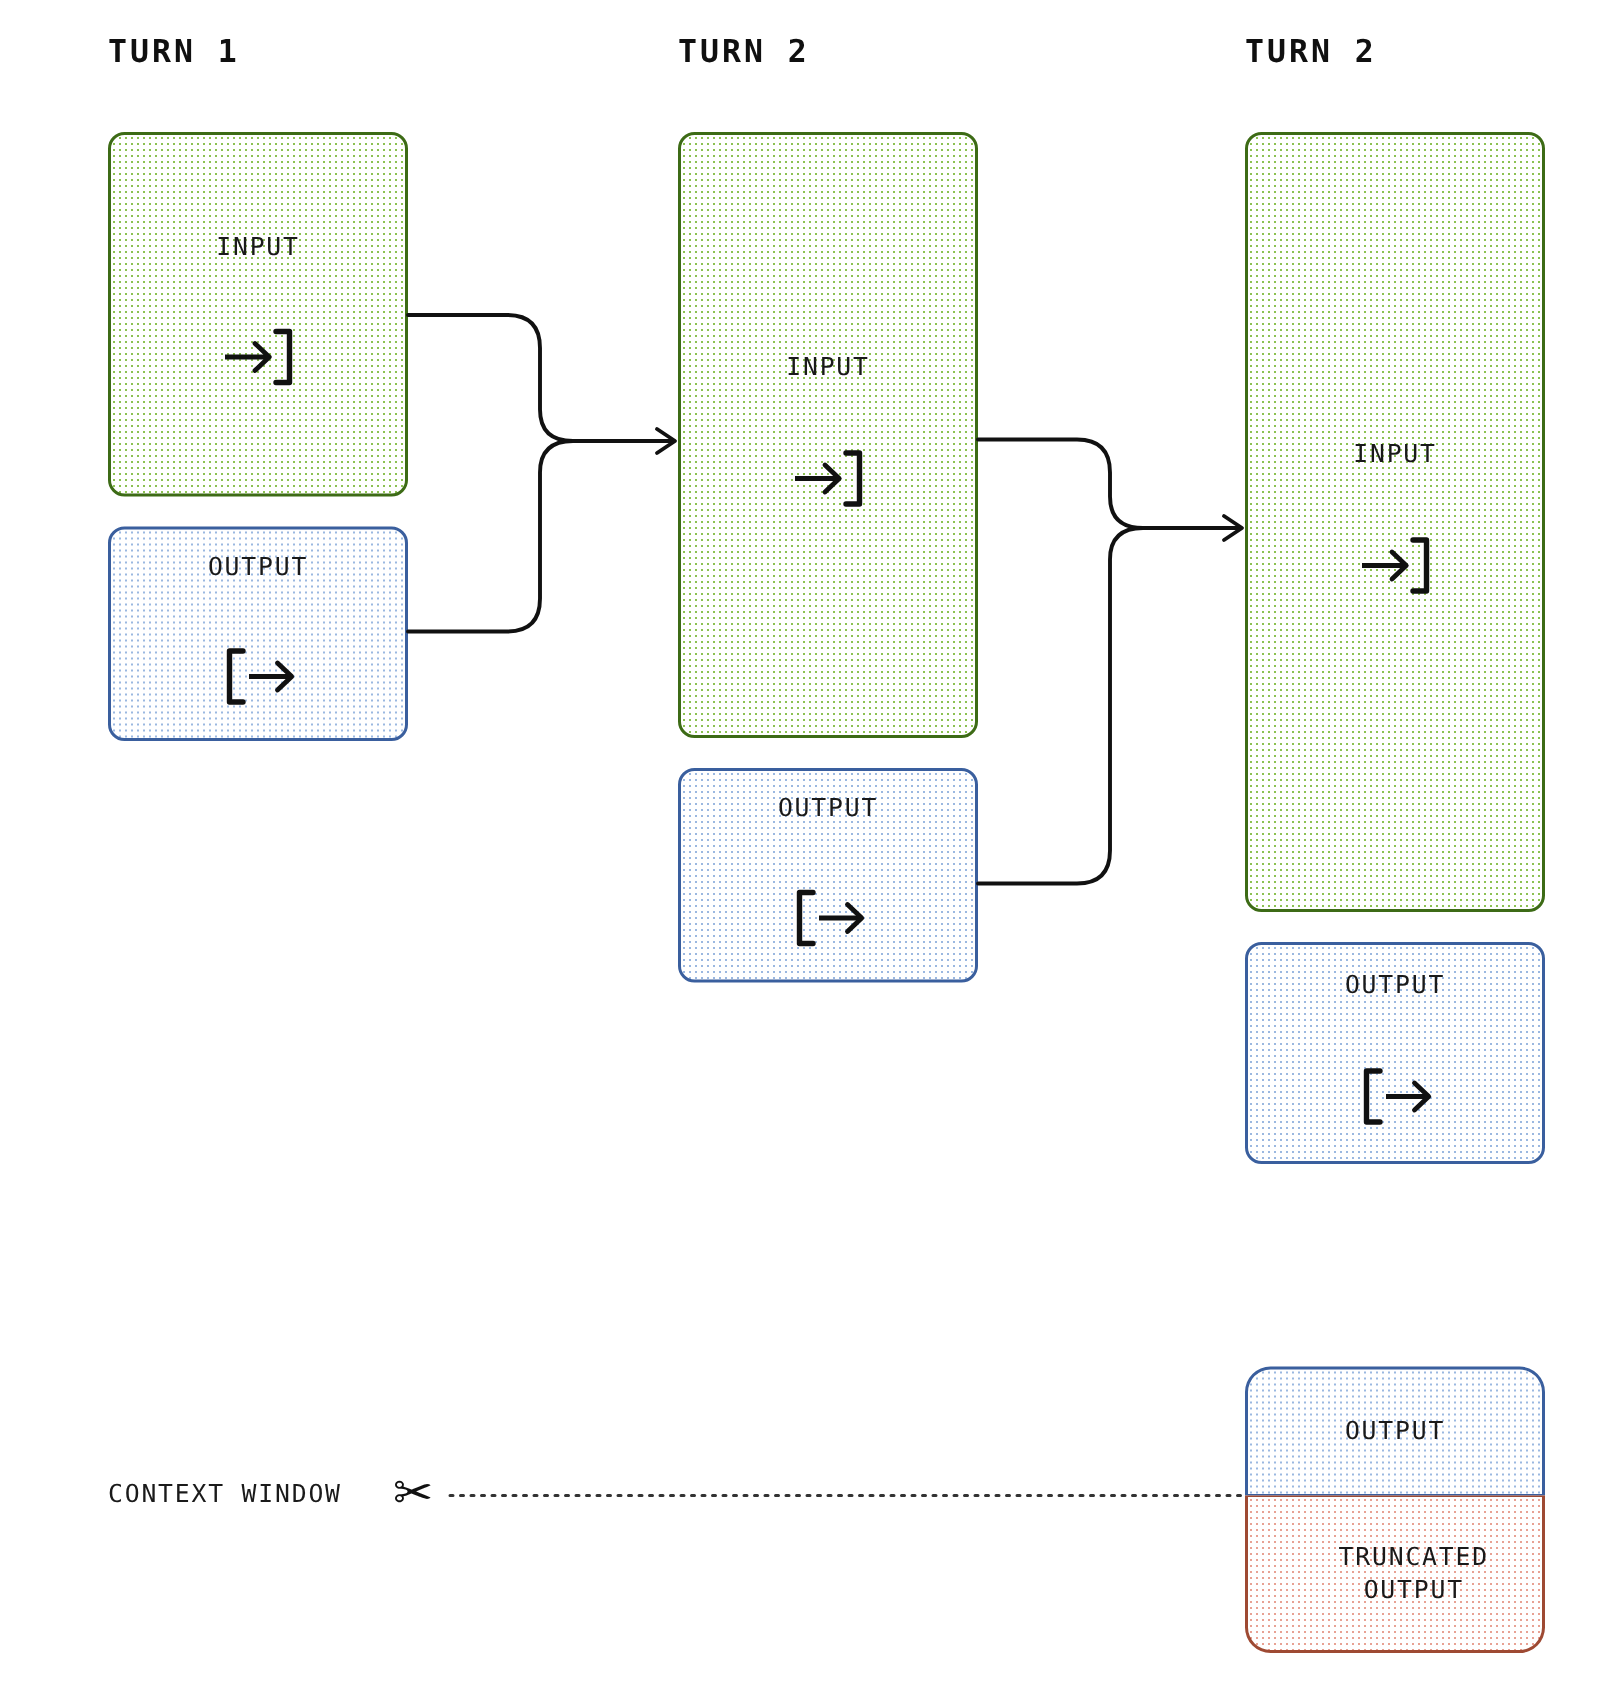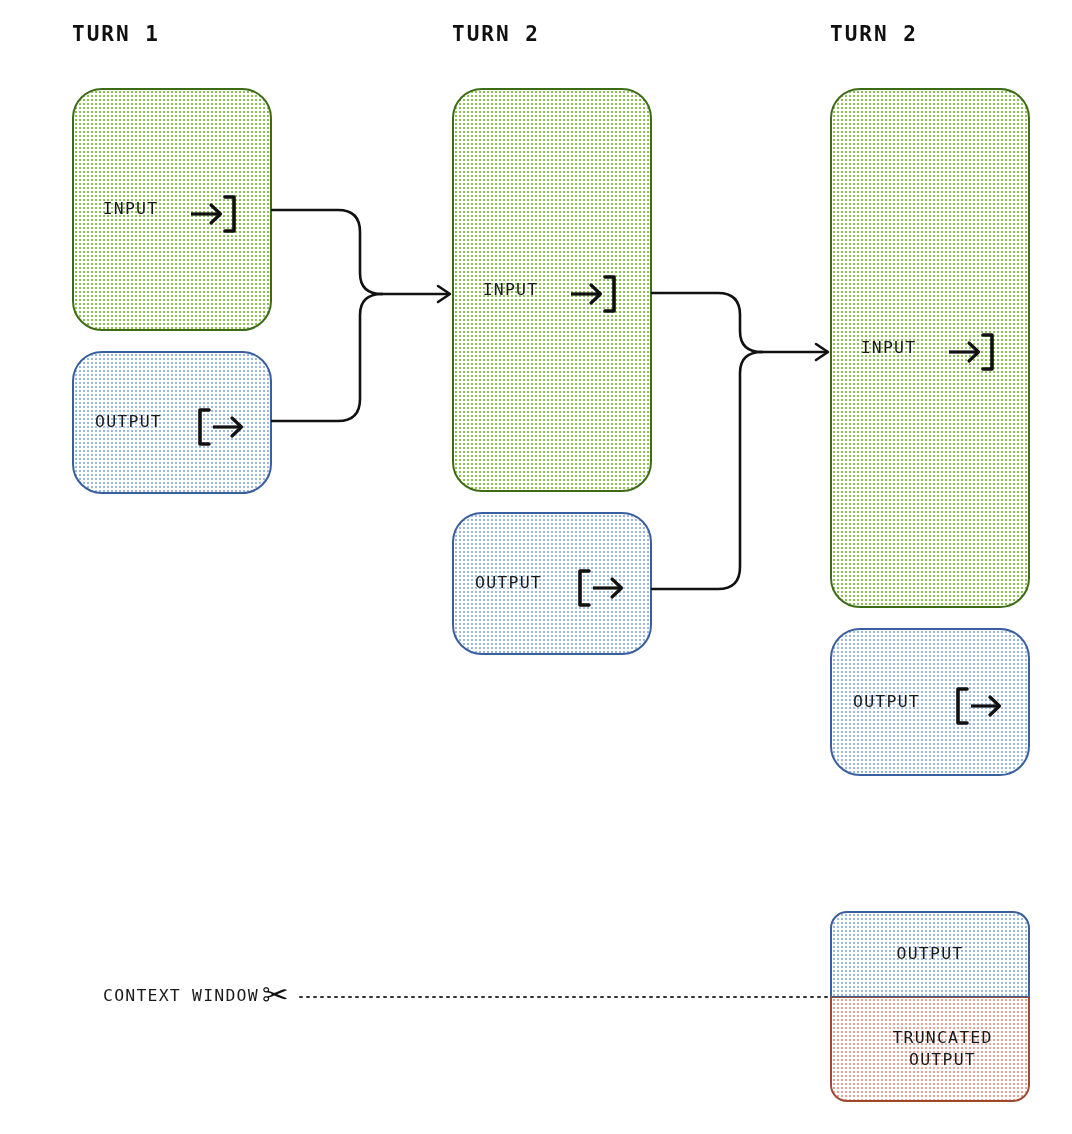--- a/index.html
+++ b/index.html
@@ -26,24 +26,25 @@
     font-weight: bold;
     font-size: 21px;
     letter-spacing: 2px;
     color: #101010;
     text-align: left;
     white-space: nowrap;
   }
   .node {
     position: absolute;
     box-sizing: border-box;
-    border-radius: 30px;
+    border-radius: 11px;
     border-width: 2px;
     border-style: solid;
     display: flex;
+    flex-direction: column;
     align-items: center;
     justify-content: center;
     gap: 27px;
   }
   .node-label {
     font-family: "DejaVu Sans Mono", monospace;
     font-size: 16.5px;
     letter-spacing: 1.2px;
     color: #1a1a1a;
     text-align: center;
@@ -212,21 +213,21 @@
   <div class="split-node" style="left:830px; top:911px; width:200px; height:191px;">
     <div class="split-top fill-blue" style="height:86px;">
       <span class="node-label">OUTPUT</span>
     </div>
     <div class="split-bottom fill-red" style="height:105px;">
       <span class="node-label">TRUNCATED
 OUTPUT</span>
     </div>
   </div>
 
-  <div class="ctx-label" style="left:72px; top:986px;margin-left:31px;">CONTEXT WINDOW</div>
+  <div class="ctx-label" style="left:72px; top:986px;">CONTEXT WINDOW</div>
 
   <span class="scissors" style="left:262px; top:979px;">✂</span>
 
   <svg class="overlay" viewBox="0 0 1072 1134">
 
     <g stroke="#111111" stroke-width="2.6" fill="none" stroke-linecap="round" stroke-linejoin="round">
       <path d="M272 210 H338 Q360 210 360 232 V273 Q360 294 382 294"></path>
       <path d="M272 421 H338 Q360 421 360 399 V315 Q360 294 382 294"></path>
       <path d="M382 294 H448"></path>
       <path d="M438 286 L450 294 L438 302" fill="none"></path>

